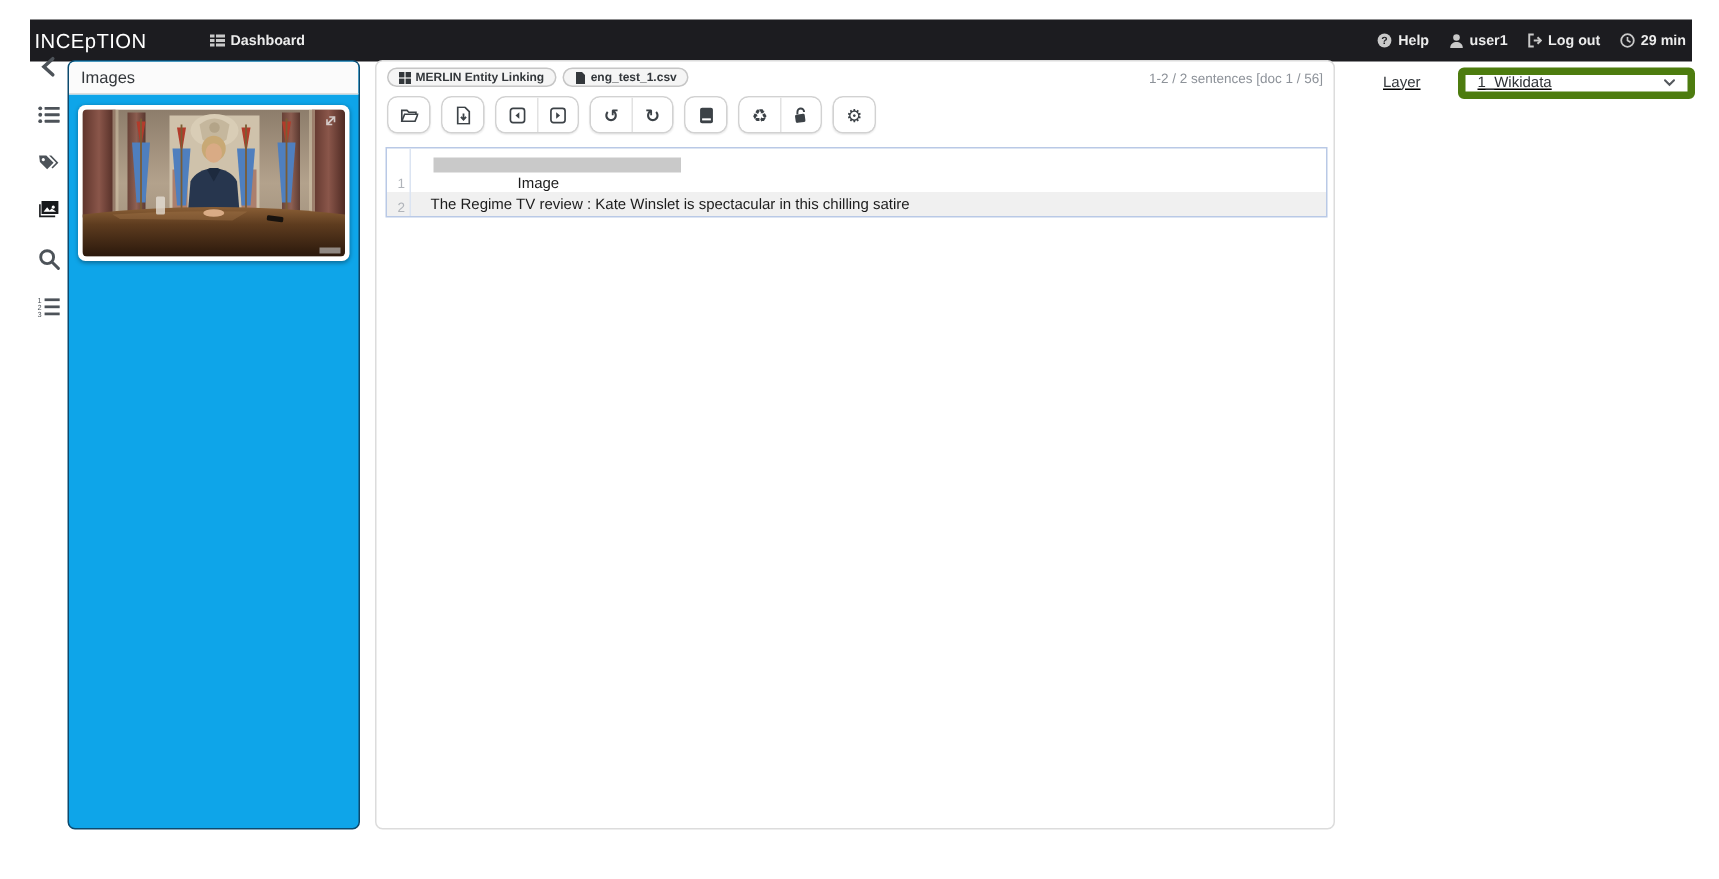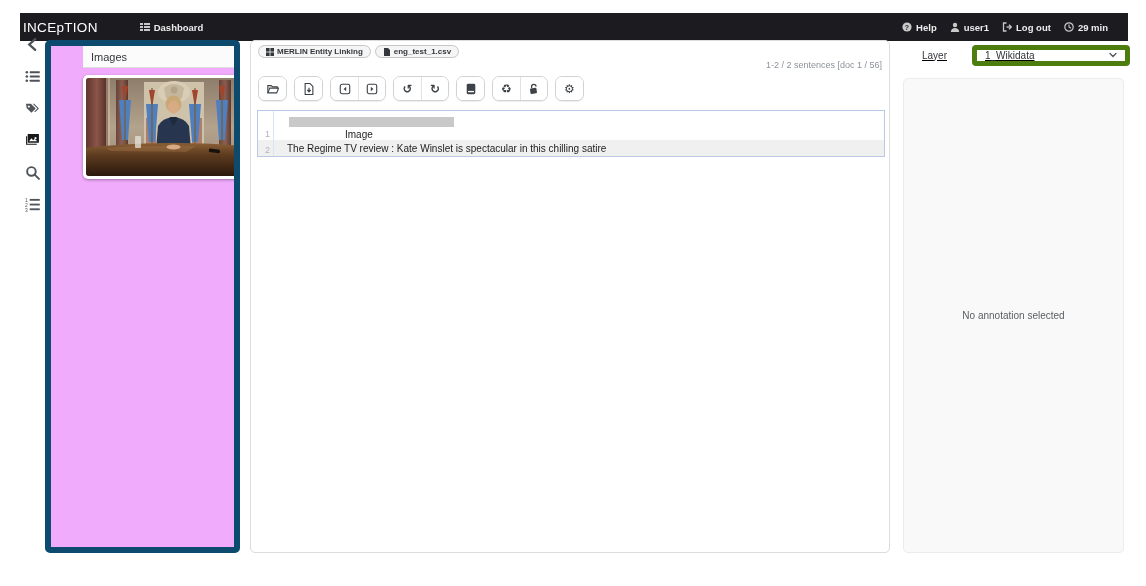--- a/index.html
+++ b/index.html
@@ -6,43 +6,43 @@
   html,body { width:1146px; height:586px; background:#ffffff; }
   body { font-family:"Liberation Sans", sans-serif; }
   .app { position:absolute; left:0; top:0; width:1146px; height:586px; background:#fff; overflow:hidden; }
 
   
   .topbar { position:absolute; left:20px; top:13px; width:1108px; height:28px;
             background:#1c1c20; color:#fff; display:flex; align-items:center; }
   .brand { font-size:13.5px; font-weight:500; color:#fff; padding-left:3px; letter-spacing:.3px; }
   .menu-item { display:flex; align-items:center; gap:4px; font-size:9.5px; font-weight:bold; color:#ececec; cursor:pointer; }
   .tb-dashboard { margin-left:42px; }
-  .tb-right { margin-left:auto; display:flex; align-items:center; gap:13px; padding-right:20px; }
+  .tb-right { margin-left:auto; display:flex; align-items:center; gap:13px; padding-right:4px; }
   .tb-icon { width:10px; height:10px; display:inline-block; color:#c9c9c9; }
   .tb-icon svg { width:10px; height:10px; display:block; }
 
   
   .rail { position:absolute; left:20px; top:36px; width:25px; display:flex; flex-direction:column; align-items:center; gap:16px; }
   .rail-btn { width:16px; height:16px; color:#4d5359; cursor:pointer; display:flex; align-items:center; justify-content:center; }
   .rail-btn svg { width:15px; height:15px; display:block; }
   .rail-btn.active { color:#17191b; }
 
   
   .images-panel { position:absolute; left:45px; top:40px; width:195px; height:513px;
-                  border:6px solid #0c4a6e; border-radius:5px; background:#f0abfc; overflow:hidden;padding-left:32px; }
+                  border:1px solid #0c4a6e; border-radius:5px; background:#0ea5e9; overflow:hidden; }
   .images-header { height:22px; background:#fbfbfb; border-bottom:1px solid #dedede;
                    font-size:11px; color:#33373b; display:flex; align-items:center; padding-left:8px; }
   .photo-card { margin:7px auto 0 auto; width:181px; height:104px; background:#fff;
                 border-radius:5px; box-shadow:0 1px 3px rgba(0,0,0,.35); padding:3px; }
   .photo-card svg { width:175px; height:98px; display:block; border-radius:3px; }
 
   
   .main-panel { position:absolute; left:250px; top:40px; width:640px; height:513px;
                 border:1px solid #dcdcdc; border-radius:5px; background:#fff; }
-  .main-header { display:flex; align-items:flex-start; padding:4px 7px 0 7px;flex-direction:column; }
+  .main-header { display:flex; align-items:flex-start; padding:4px 7px 0 7px; }
   .badges { display:flex; gap:4px; }
   .badge { display:flex; align-items:center; gap:3px; height:13px; padding:0 7px;
            border:1px solid #c6c6c6; border-radius:8px; background:#f5f5f5;
            font-size:8px; font-weight:bold; color:#33373b; cursor:pointer; }
   .badge svg { width:8px; height:8px; }
   .pagination { margin-left:auto; font-size:9px; color:#8d9299; padding-top:2px; }
 
   .toolbar { display:flex; align-items:center; gap:7px; padding:6px 7px 4px 7px; }
   .btn-group { display:flex; border:1px solid #d2d2d2; border-radius:7px; background:#fff;
                box-shadow:0 1px 1px rgba(0,0,0,.07); overflow:hidden; }
@@ -366,17 +366,14 @@
     <div class="layer-select">
       <span>1_Wikidata</span>
       <span class="chev">
         <svg viewBox="0 0 8 8" fill="none" stroke="currentColor" stroke-width="1.4" stroke-linecap="round">
             <path d="M1 2.5 L4 5.5 L7 2.5"></path>
           </svg>
       </span>
     </div>
   </div>
 
-  <div class="detail-card">
-    <div class="empty-msg">No annotation selected</div>
-  </div>
 
 </div>
 
 </body></html>

